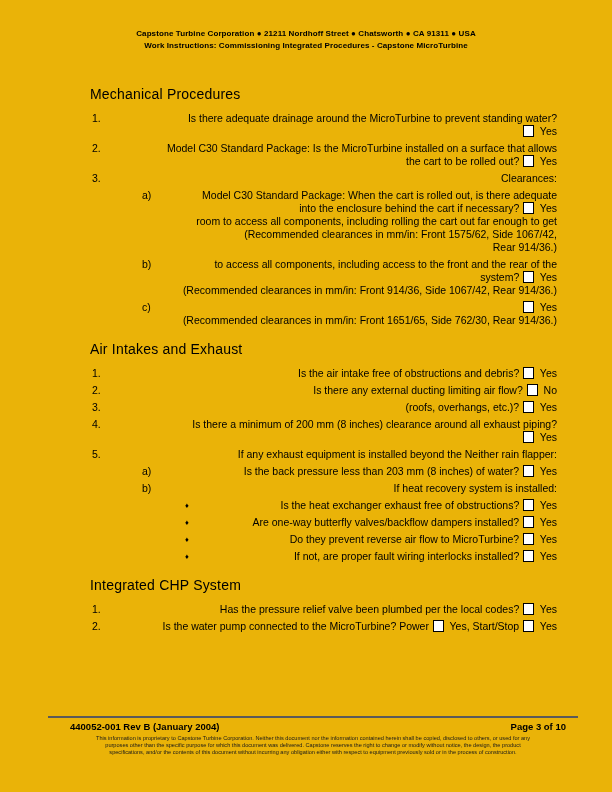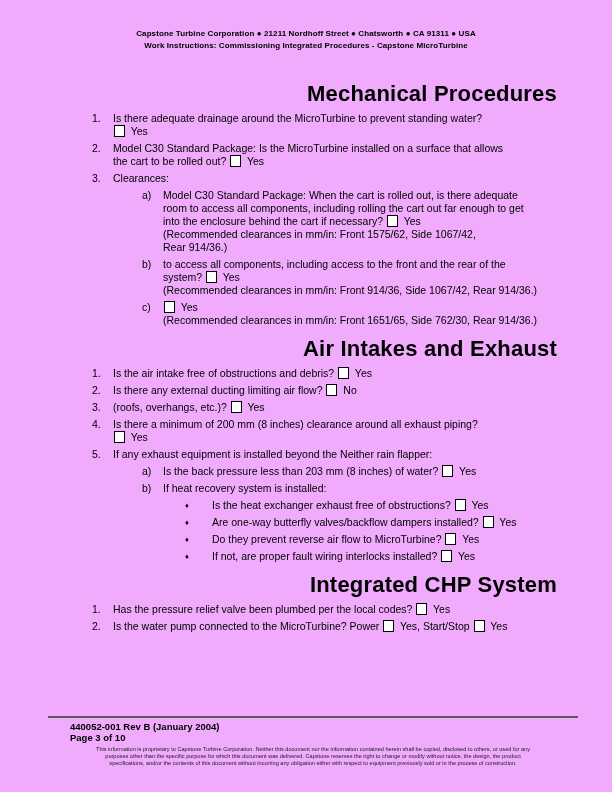--- a/index.html
+++ b/index.html
@@ -1,20 +1,20 @@
 <!DOCTYPE html>
 <html><head>
 <meta charset="utf-8">
 <style>
   html, body { margin: 0; padding: 0; background: #ffffff; }
   .page {
     position: relative;
     width: 612px;
     height: 792px;
-    background: #f0abfc;
+    background: #eab308;
     font-family: "Liberation Sans", "DejaVu Sans", sans-serif;
     color: #000;
     overflow: hidden;
   }
   
   .doc-header {
     padding-top: 28px;
     text-align: center;
     font-size: 8px;
     font-weight: bold;
@@ -22,35 +22,34 @@
     letter-spacing: 0.1px;
   }
   
   .content {
     margin-left: 90px;
     margin-right: 55px;
     font-size: 10.5px;
     line-height: 13px;
   }
   .sec-title {
-    font-size: 22px;
-    font-weight: bold;
+    font-size: 14px;
+    font-weight: normal;
     line-height: 20px;
     margin: 12px 0 8px 0;
     letter-spacing: 0.2px;
-    text-align: right;
   }
   .sec-title.first { margin-top: 33px; }
   .item { display: flex; margin-bottom: 4px; }
   .item.lvl0 { padding-left: 2px; }
   .item.lvl1 { padding-left: 52px; }
   .item.lvl2 { padding-left: 95px; }
   .marker { flex: 0 0 21px; }
   .item.lvl2 .marker { flex: 0 0 27px; font-size: 7.5px; line-height: 13px; }
-  .itext { flex: 1 1 auto; }
+  .itext { flex: 1 1 auto; text-align: right; }
   .line { white-space: nowrap; }
   .cb {
     display: inline-block;
     width: 9px;
     height: 9.5px;
     border: 1px solid #000;
     background: #fff;
     vertical-align: -1.5px;
     margin: 0 3px 0 1px;
   }
@@ -62,21 +61,20 @@
     width: 530px;
   }
   .frule { border-top: 2px solid #5a5a5a; height: 0; }
   .frow {
     display: flex;
     justify-content: space-between;
     font-size: 9.5px;
     font-weight: bold;
     padding: 3px 12px 0 22px;
     line-height: 11px;
-    flex-direction: column;
   }
   .legal {
     margin-top: 3px;
     text-align: center;
     font-size: 5.6px;
     line-height: 7px;
     color: #1a1a1a;
   }
 </style>
 </head>
@@ -108,22 +106,22 @@
       <div class="item lvl0">
         <span class="marker">3.</span>
         <div class="itext">
           <div class="line">Clearances:</div>
         </div>
       </div>
       <div class="item lvl1">
         <span class="marker">a)</span>
         <div class="itext">
           <div class="line">Model C30 Standard Package: When the cart is rolled out, is there adequate</div>
+          <div class="line">into the enclosure behind the cart if necessary? <span class="cb"></span> Yes</div>
           <div class="line">room to access all components, including rolling the cart out far enough to get</div>
-          <div class="line">into the enclosure behind the cart if necessary? <span class="cb"></span> Yes</div>
           <div class="line">(Recommended clearances in mm/in: Front 1575/62, Side 1067/42,</div>
           <div class="line">Rear 914/36.)</div>
         </div>
       </div>
       <div class="item lvl1">
         <span class="marker">b)</span>
         <div class="itext">
           <div class="line">to access all components, including access to the front and the rear of the</div>
           <div class="line">system? <span class="cb"></span> Yes</div>
           <div class="line">(Recommended clearances in mm/in: Front 914/36, Side 1067/42, Rear 914/36.)</div>

